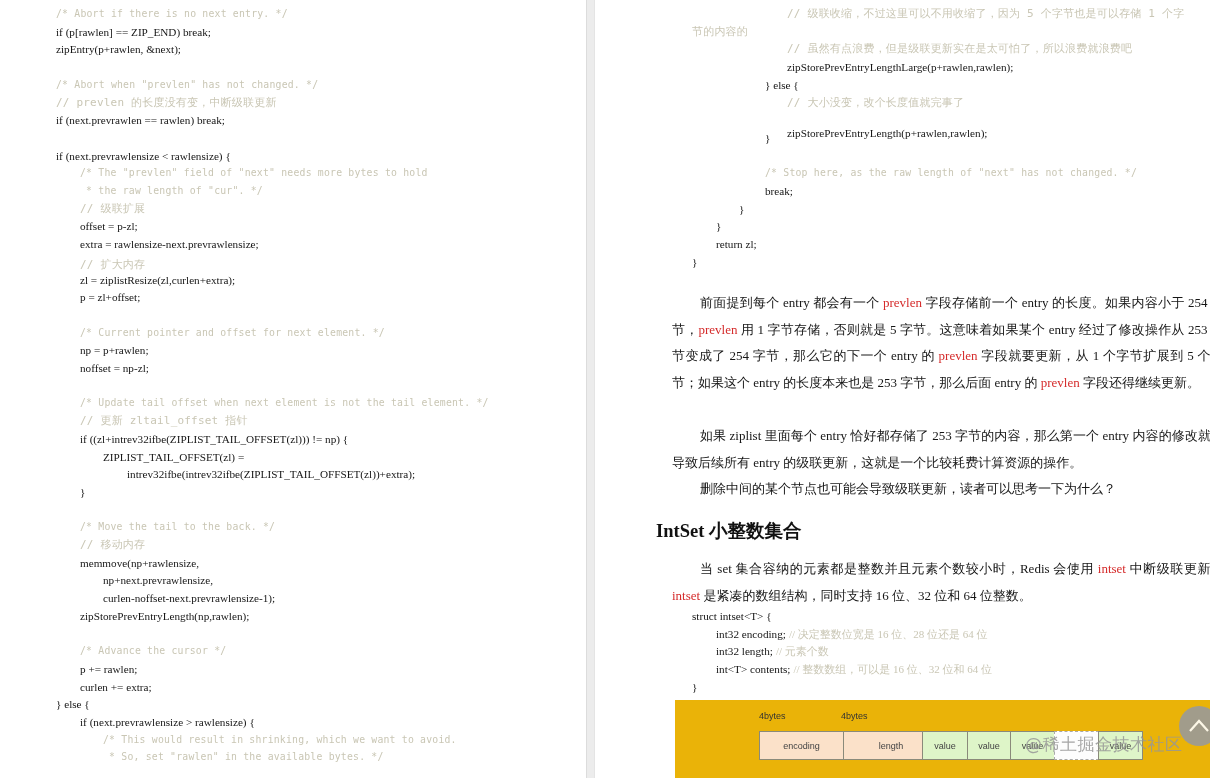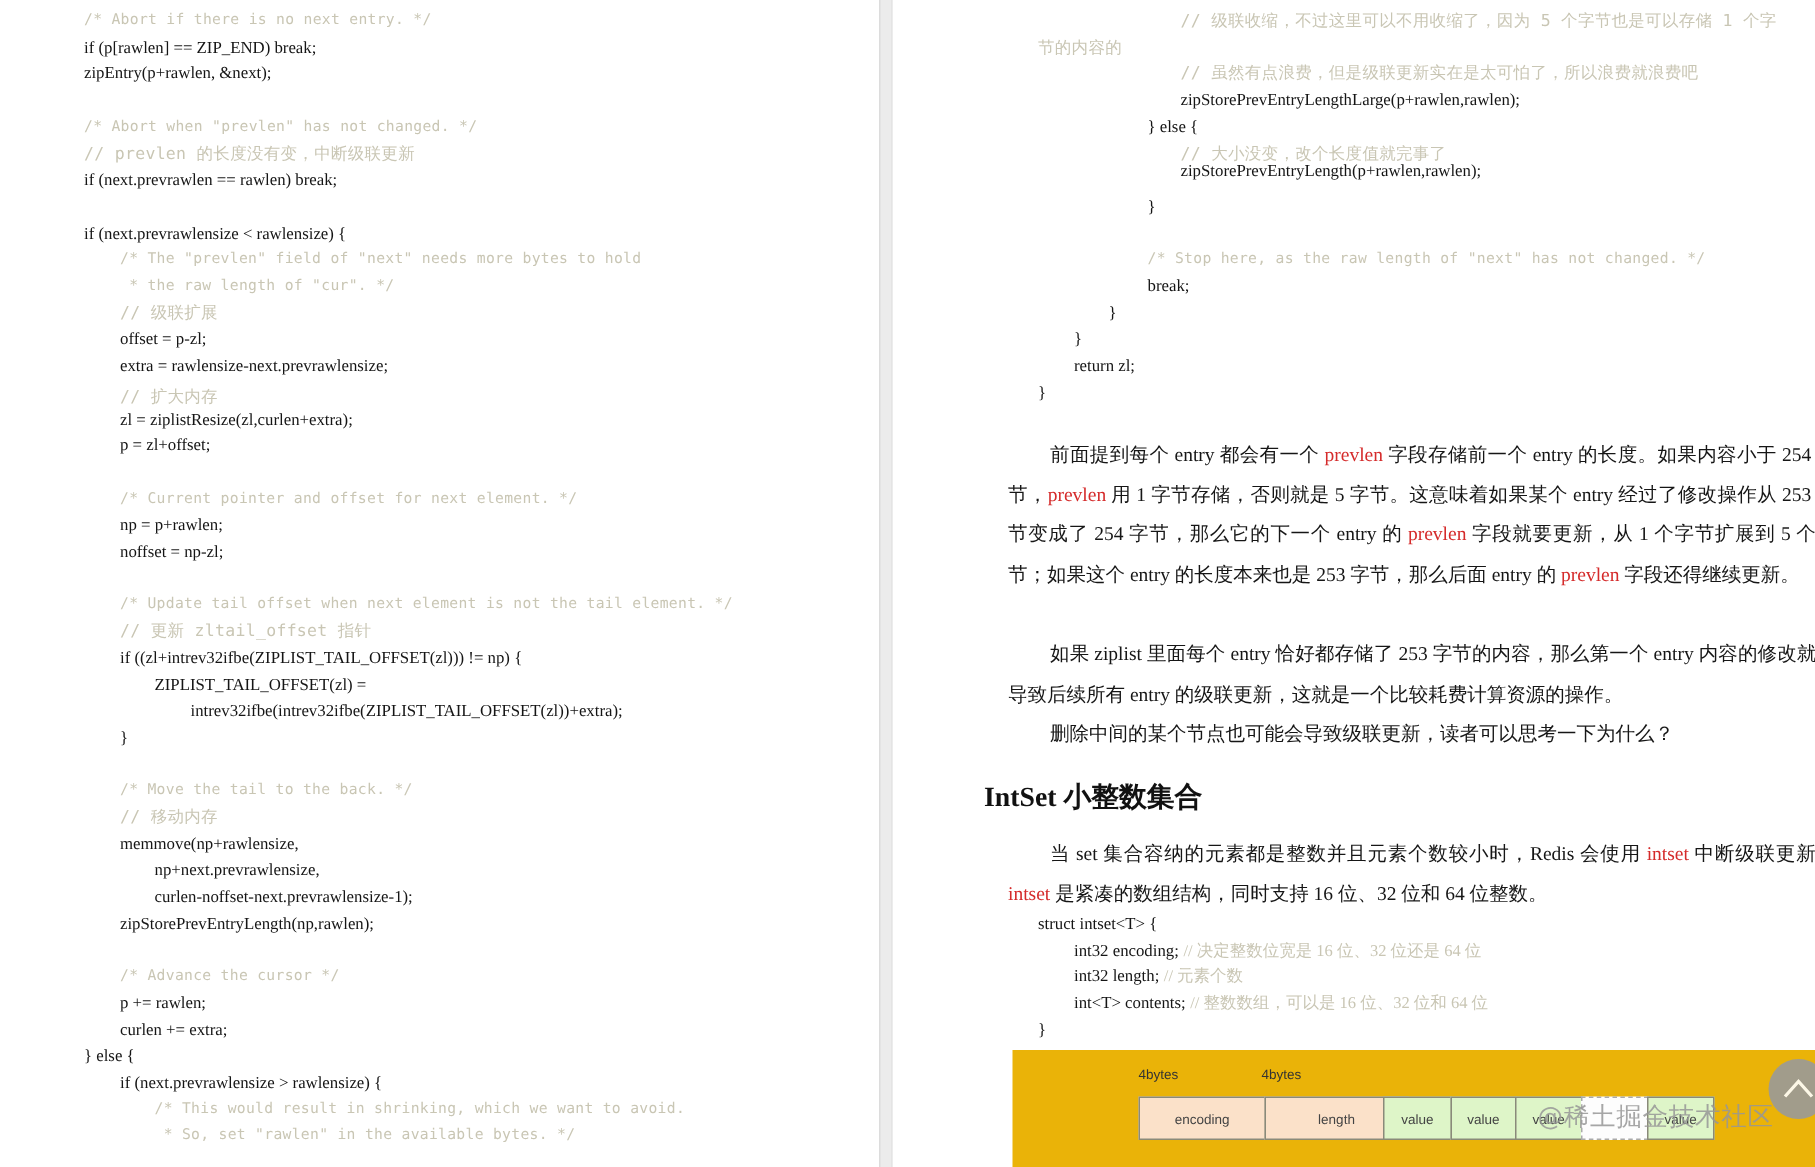--- a/index.html
+++ b/index.html
@@ -111,34 +111,34 @@
       <div class="cell green" style="left: 306px; width: 45px;">value</div>
       <div class="cell dashed" style="left: 350px; width: 45px;"></div>
       <div class="cell green" style="left: 394px; width: 45px;">value</div>
     </div>
 <div class="line cmt cmt-cn" style="left: 787px; top: 7px;">// 级联收缩，不过这里可以不用收缩了，因为 5 个字节也是可以存储 1 个字</div>
     <div class="line cmt cmt-cn" style="left: 692px; top: 25px;">节的内容的</div>
     <div class="line cmt cmt-cn" style="left: 787px; top: 42px;">// 虽然有点浪费，但是级联更新实在是太可怕了，所以浪费就浪费吧</div>
     <div class="line" style="left: 787px; top: 60px;">zipStorePrevEntryLengthLarge(p+rawlen,rawlen);</div>
     <div class="line" style="left: 765px; top: 78px;">} else {</div>
     <div class="line cmt cmt-cn" style="left: 787px; top: 96px;">// 大小没变，改个长度值就完事了</div>
-    <div class="line" style="left: 787px; top: 107px;">zipStorePrevEntryLength(p+rawlen,rawlen);</div>
+    <div class="line" style="left: 787px; top: 126px;">zipStorePrevEntryLength(p+rawlen,rawlen);</div>
     <div class="line" style="left: 765px; top: 131px;">}</div>
     <div class="line cmt" style="left: 765px; top: 166px;">/* Stop here, as the raw length of "next" has not changed. */</div>
     <div class="line" style="left: 765px; top: 184px;">break;</div>
     <div class="line" style="left: 739px; top: 202px;">}</div>
     <div class="line" style="left: 716px; top: 219px;">}</div>
     <div class="line" style="left: 716px; top: 237px;">return zl;</div>
     <div class="line" style="left: 692px; top: 255px;">}</div>
     <div class="para" style="top: 290px; text-indent: 28px;"><span>前面提到每个 entry 都会有一个 </span><span class="hl">prevlen</span><span> 字段存储前一个 entry 的长度。如果内容小于 254 字节，</span><span class="hl">prevlen</span><span> 用 1 字节存储，否则就是 5 字节。这意味着如果某个 entry 经过了修改操作从 253 字节变成了 254 字节，那么它的下一个 entry 的 </span><span class="hl">prevlen</span><span> 字段就要更新，从 1 个字节扩展到 5 个字节；如果这个 entry 的长度本来也是 253 字节，那么后面 entry 的 </span><span class="hl">prevlen</span><span> 字段还得继续更新。</span></div>
     <div class="para" style="top: 423px; text-indent: 28px;"><span>如果 ziplist 里面每个 entry 恰好都存储了 253 字节的内容，那么第一个 entry 内容的修改就会导致后续所有 entry 的级联更新，这就是一个比较耗费计算资源的操作。</span></div>
     <div class="para" style="top: 476px; text-indent: 28px;"><span>删除中间的某个节点也可能会导致级联更新，读者可以思考一下为什么？</span></div>
     <div class="para" style="top: 556px; text-indent: 28px;"><span>当 set 集合容纳的元素都是整数并且元素个数较小时，Redis 会使用 </span><span class="hl">intset</span><span> 中断级联更新。</span><span class="hl">intset</span><span> 是紧凑的数组结构，同时支持 16 位、32 位和 64 位整数。</span></div>
     <div class="line" style="left: 692px; top: 609px; text-align: center;"><span>struct intset&lt;T&gt; {</span></div>
-    <div class="line" style="left: 716px; top: 627px;"><span>int32 encoding;</span><span class="cmt-cn" style="margin-left: 3px;">// 决定整数位宽是 16 位、32 位还是 64 位</span></div>
+    <div class="line" style="left: 716px; top: 627px;"><span>int32 encoding;</span><span class="cmt-cn" style="margin-left: 3px;">// 决定整数位宽是 16 位、28 位还是 64 位</span></div>
     <div class="line" style="left: 716px; top: 644px;"><span>int32 length;</span><span class="cmt-cn" style="margin-left: 3px;">// 元素个数</span></div>
     <div class="line" style="left: 716px; top: 662px;"><span>int&lt;T&gt; contents;</span><span class="cmt-cn" style="margin-left: 3px;">// 整数数组，可以是 16 位、32 位和 64 位</span></div>
     <div class="line" style="left: 692px; top: 680px;"><span>}</span></div>
   </div>
 
 <div class="watermark">@稀土掘金技术社区</div>
 <div class="scroll-top">
   <svg width="22" height="18" viewBox="0 0 22 18">
     <polyline points="2,15 11,5 20,15" fill="none" stroke="#ffffff" stroke-width="2.2"></polyline>
   </svg>

